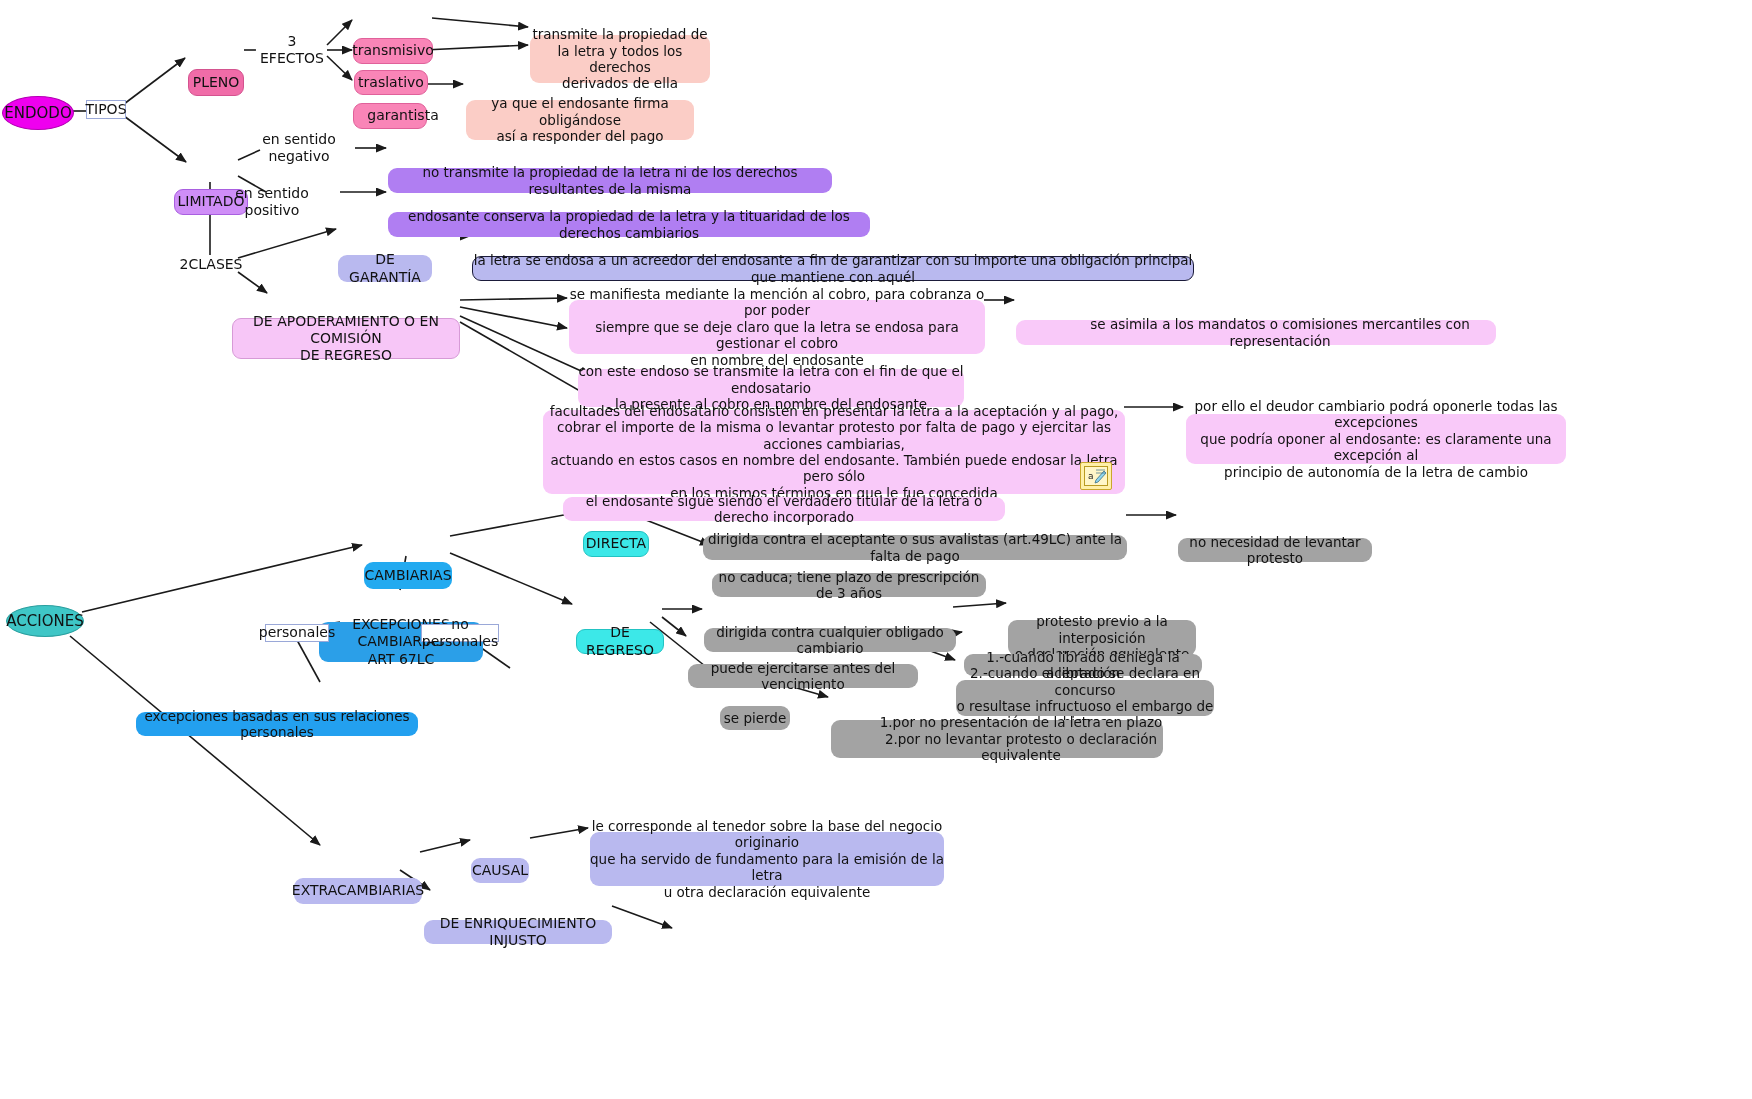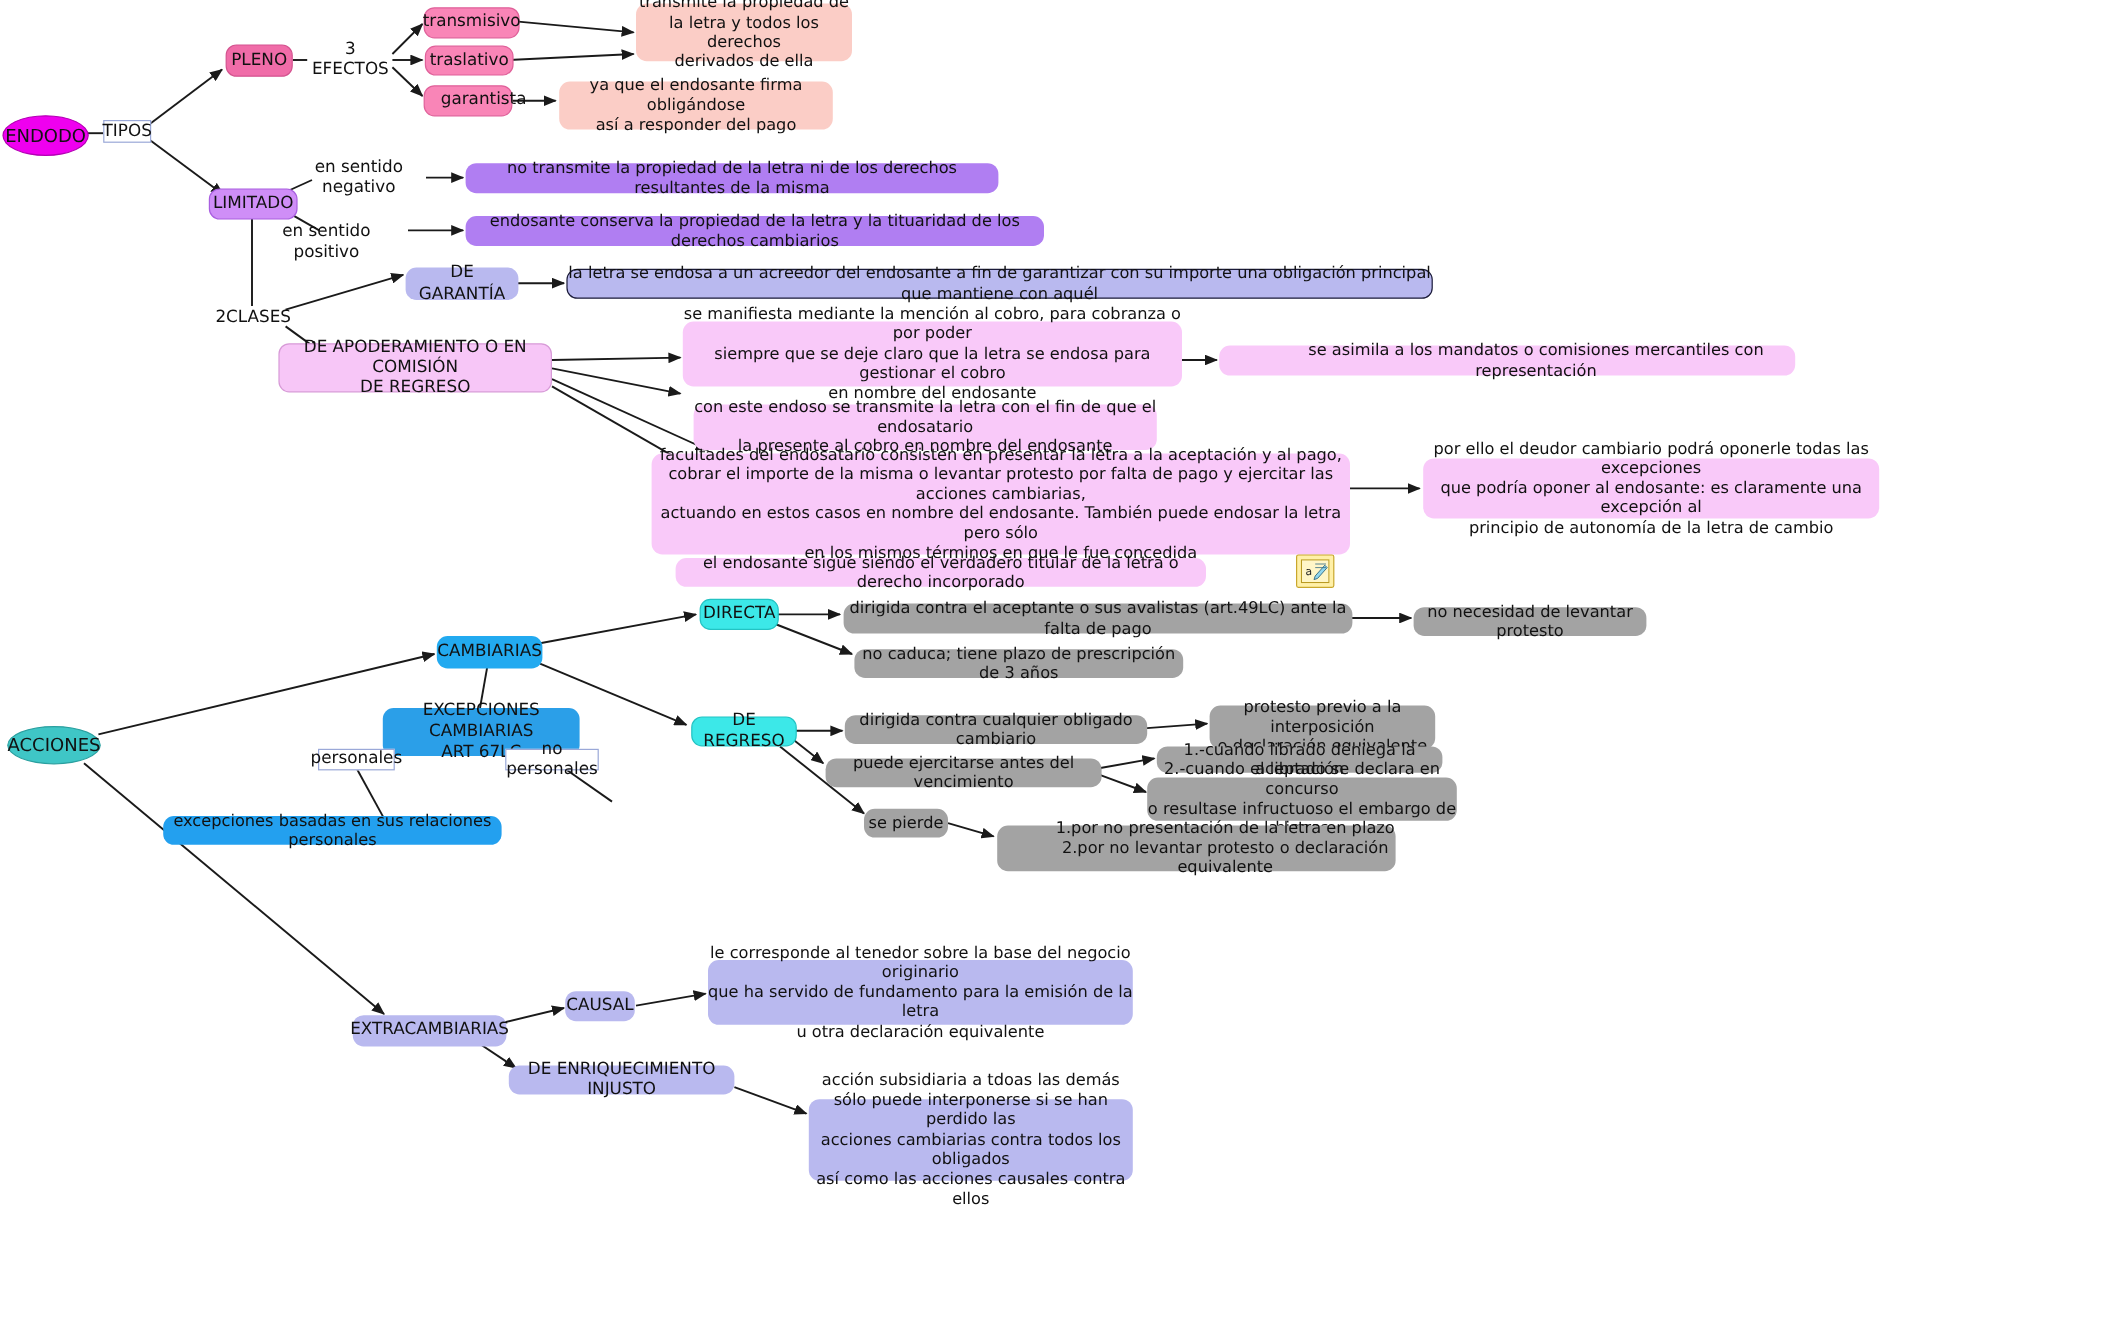--- a/index.html
+++ b/index.html
@@ -1,20 +1,20 @@
 <!DOCTYPE html>
 <html><head>
 <meta charset="utf-8">
 <style>
   html,body{margin:0;padding:0;background:#ffffff;}
   body{font-family:"DejaVu Sans","Liberation Sans",sans-serif;}
   #canvas{position:relative;width:1752px;height:1099px;background:#fff;overflow:hidden;}
   svg.links{position:absolute;left:0;top:0;width:1752px;height:1099px;pointer-events:none;}
   .node{position:absolute;box-sizing:border-box;display:flex;align-items:center;justify-content:center;text-align:center;line-height:1.22;}
-  .rb{border-radius:9px;}
+  .rb{border-radius:9px;margin-top:32px;}
   .ellipse{border-radius:50%;}
   
   .magenta-ell{background:#ef00ef;border:1px solid #b300b3;color:#111;font-size:15px;}
   .teal-ell{background:#3fc6c6;border:1px solid #2a9f9f;color:#111;font-size:15px;}
   .lbl-plain{background:transparent;border:none;color:#111;font-size:14px;}
   .lbl-boxed{background:#fff;border:1px solid #9aa8d8;color:#111;font-size:14px;}
   .pink-hot{background:#f985b7;border:1px solid #e0619a;color:#111;font-size:14px;}
   .pink-hot2{background:#f06ca8;border:1px solid #d4538f;color:#111;font-size:14px;}
   .pink-pale{background:#fbcdc6;border:none;color:#111;font-size:13.5px;}
   .violet{background:#b07ef2;border:none;color:#111;font-size:13.5px;}
@@ -339,20 +339,14 @@
   <div class="node rb lav" style="left:590px;top:800px;width:354px;height:54px;white-space:pre-line;">
     <span>le corresponde al tenedor sobre la base del negocio originario
 que ha servido de fundamento para la emisión de la letra
 u otra declaración equivalente</span>
   </div>
 
   <div class="node rb lav-node" style="left:424px;top:888px;width:188px;height:24px;">
     <span>DE ENRIQUECIMIENTO INJUSTO</span>
   </div>
 
-  <div class="node rb lav" style="left:674px;top:916px;width:270px;height:68px;white-space:pre-line;">
-    <span>acción subsidiaria a tdoas las demás
-sólo puede interponerse si se han perdido las
-acciones cambiarias contra todos los obligados
-así como las acciones causales contra ellos</span>
-  </div>
 
 </div>
 
 </body></html>

